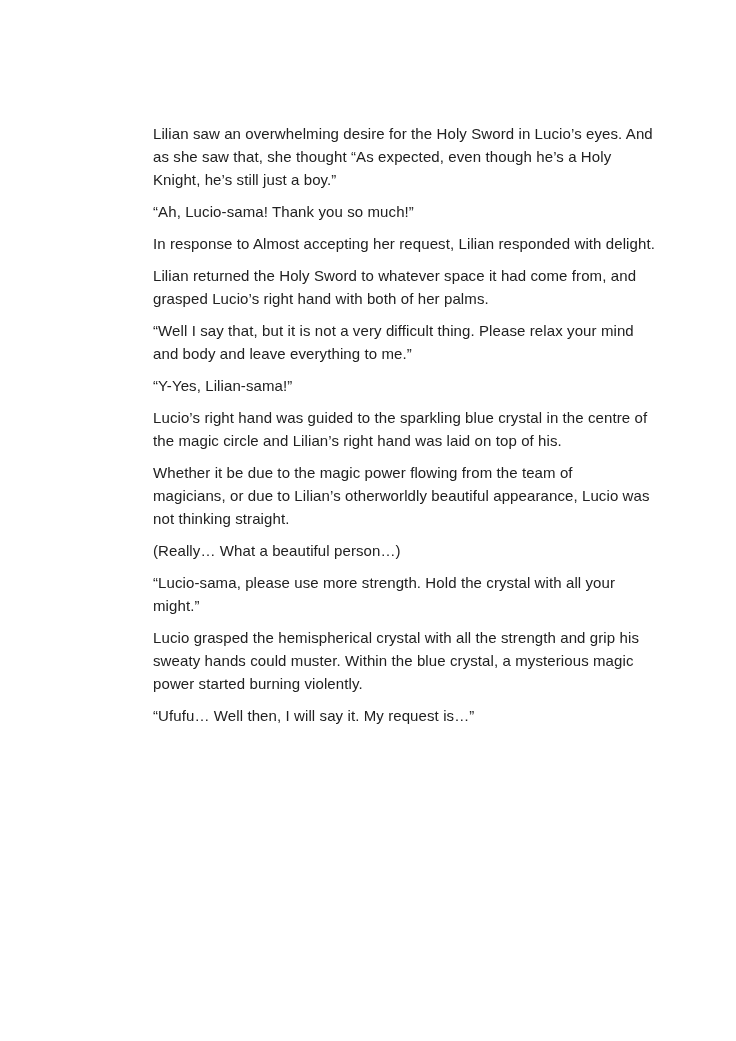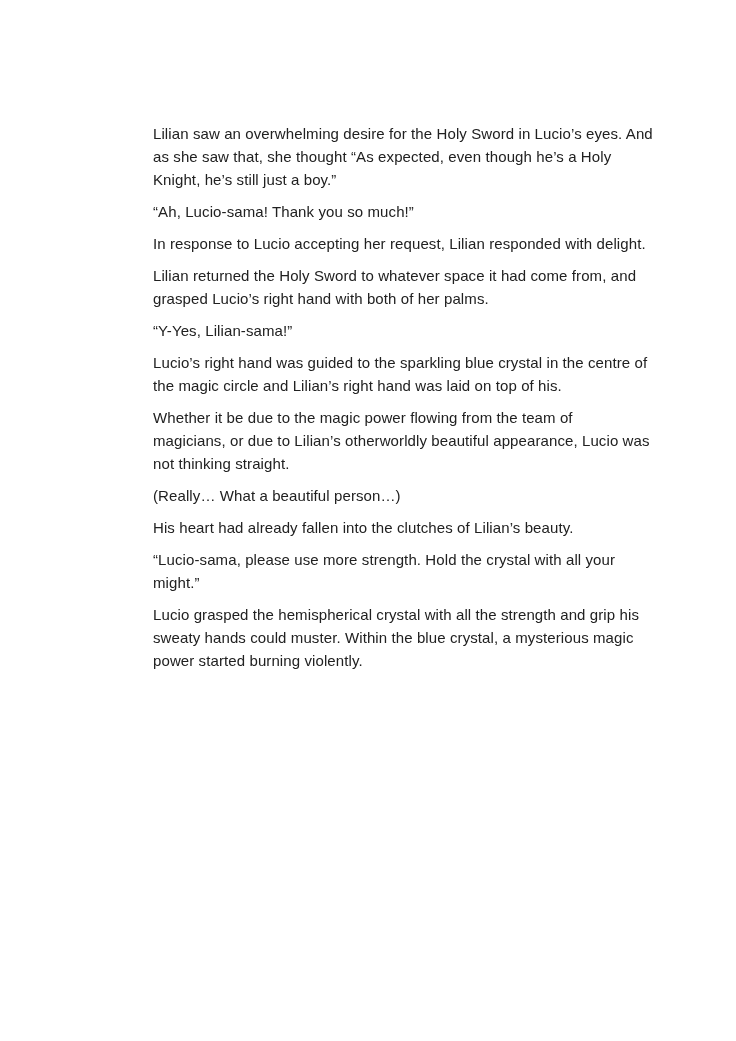--- a/index.html
+++ b/index.html
@@ -40,30 +40,32 @@
 </head>
 <body>
 
 <div class="page">
   <div class="text-block">
 
   <p>Lilian saw an overwhelming desire for the Holy Sword in Lucio’s eyes. And
 as she saw that, she thought “As expected, even though he’s a Holy
 Knight, he’s still just a boy.”</p>
       <p>“Ah, Lucio-sama! Thank you so much!”</p>
-      <p>In response to Lucio accepting her request, Lilian responded with delight.</p>
+      <p>In response to Almost accepting her request, Lilian responded with delight.</p>
       <p>Lilian returned the Holy Sword to whatever space it had come from, and
 grasped Lucio’s right hand with both of her palms.</p>
+      <p>“Well I say that, but it is not a very difficult thing. Please relax your mind
+and body and leave everything to me.”</p>
       <p>“Y-Yes, Lilian-sama!”</p>
       <p>Lucio’s right hand was guided to the sparkling blue crystal in the centre of
 the magic circle and Lilian’s right hand was laid on top of his.</p>
       <p>Whether it be due to the magic power flowing from the team of
 magicians, or due to Lilian’s otherworldly beautiful appearance, Lucio was
 not thinking straight.</p>
       <p>(Really… What a beautiful person…)</p>
-      <p>His heart had already fallen into the clutches of Lilian’s beauty.</p>
       <p>“Lucio-sama, please use more strength. Hold the crystal with all your
 might.”</p>
       <p>Lucio grasped the hemispherical crystal with all the strength and grip his
 sweaty hands could muster. Within the blue crystal, a mysterious magic
 power started burning violently.</p>
+      <p>“Ufufu… Well then, I will say it. My request is…”</p>
     </div>
 </div>
 
 </body></html>

